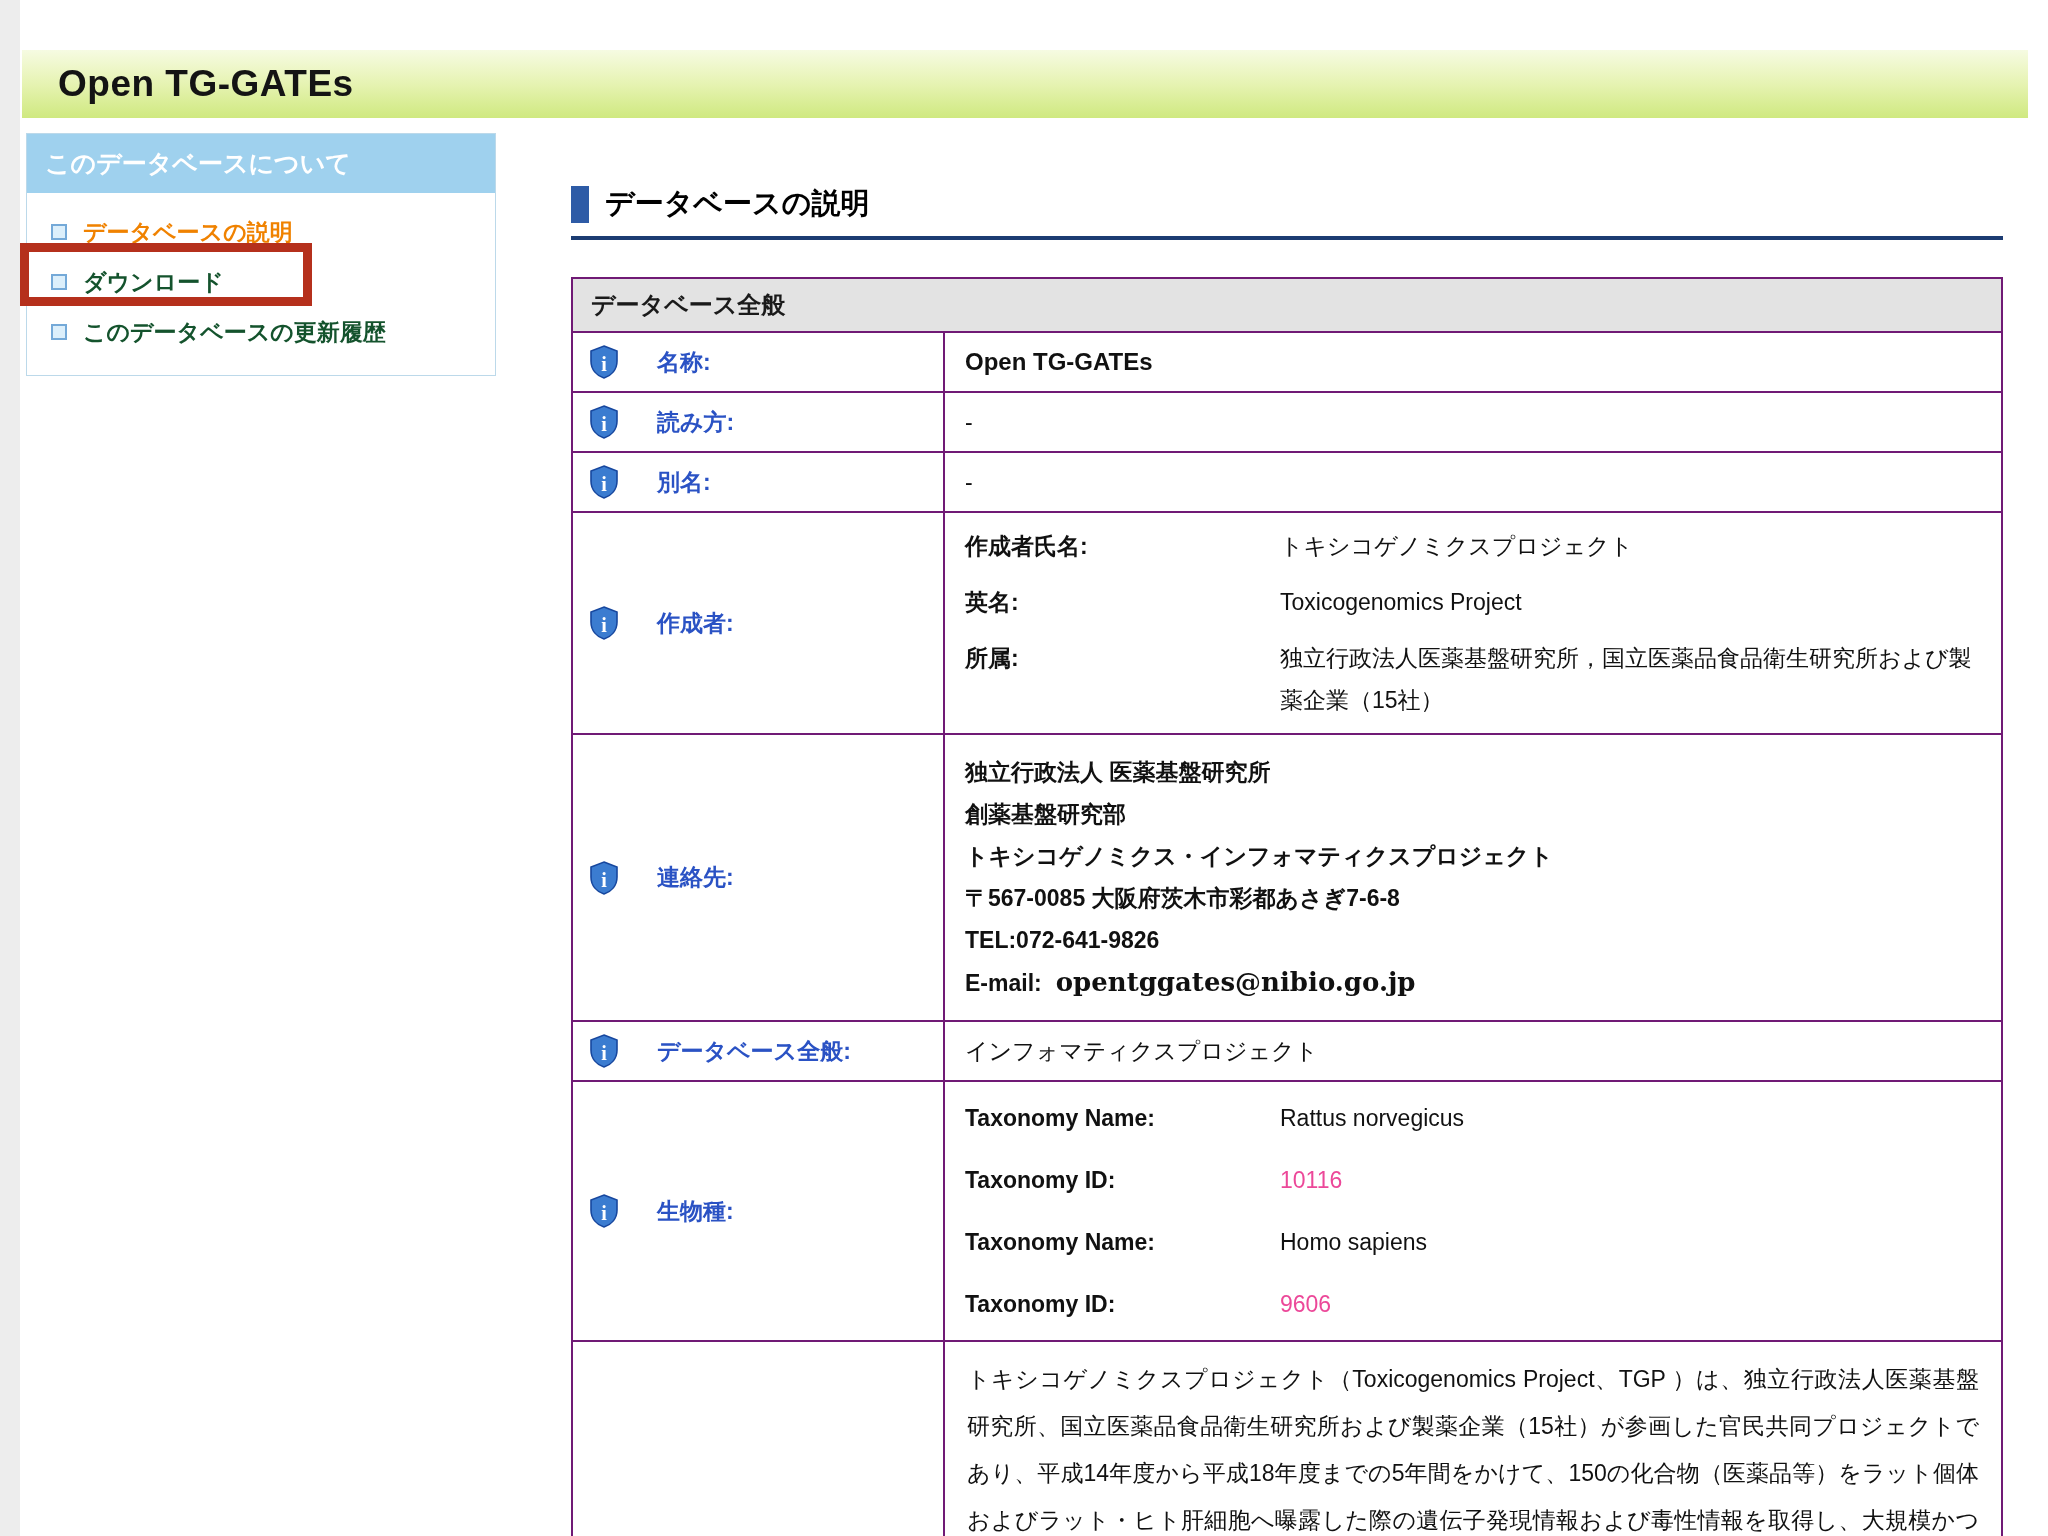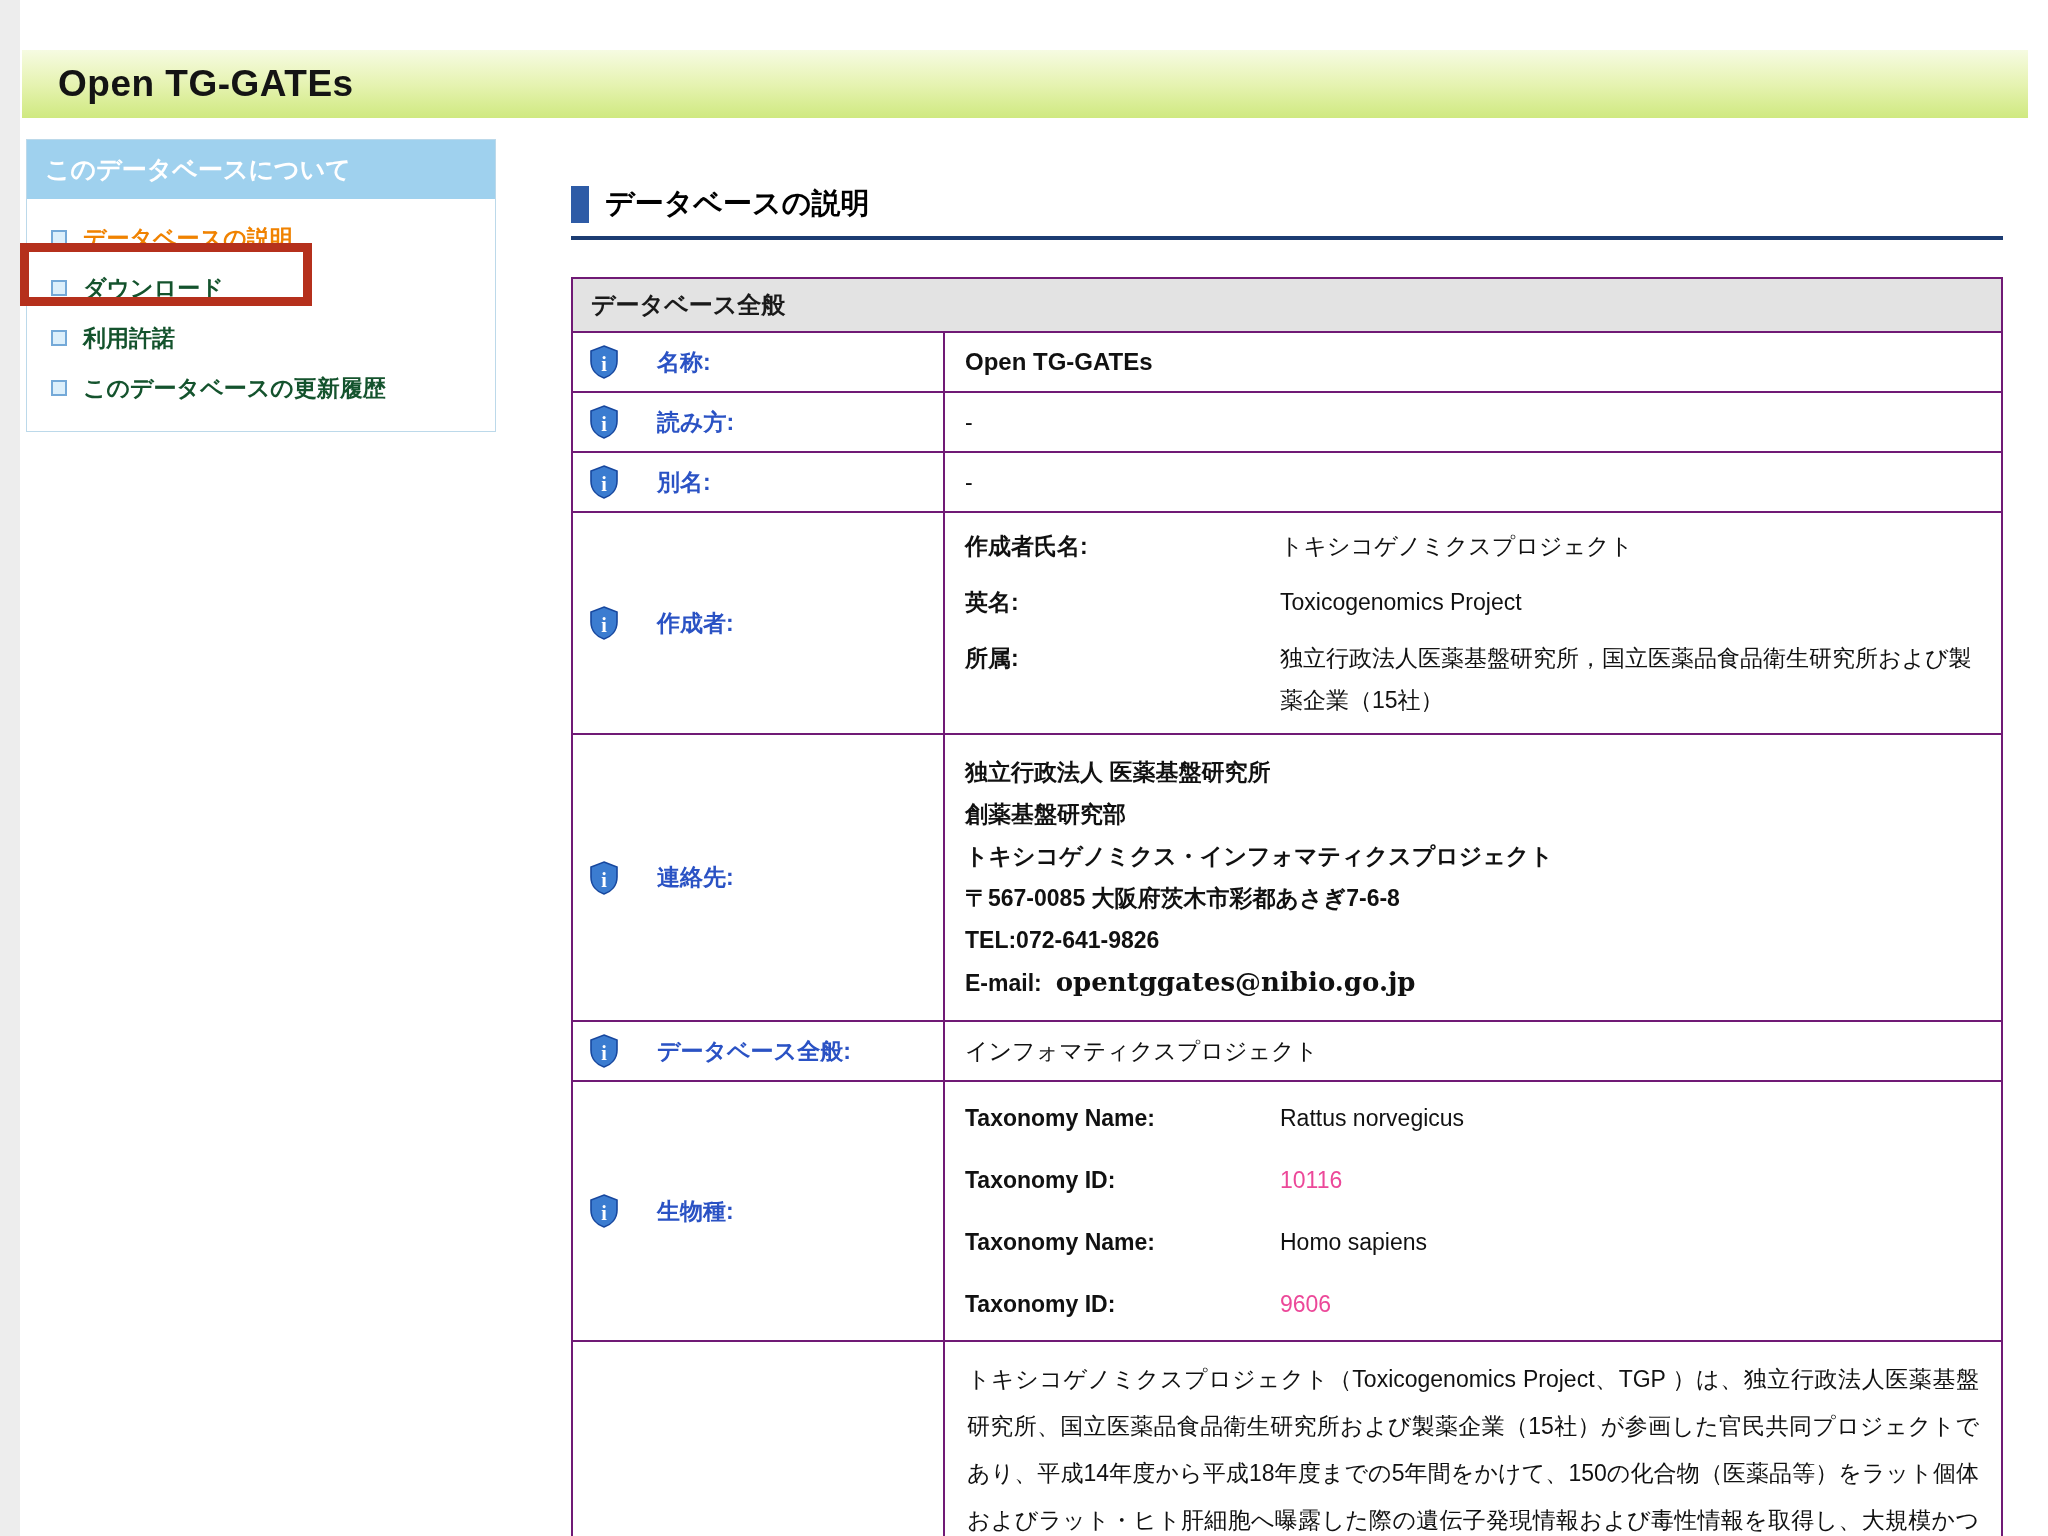--- a/index.html
+++ b/index.html
@@ -9,21 +9,21 @@
 
   .left-gutter { position:absolute; left:0; top:0; width:20px; height:1536px; background:#ededed; }
 
   
   .header-bar { position:absolute; left:22px; top:50px; width:2006px; height:68px;
     background:linear-gradient(to bottom,#f6fbe2 0%, #e6f3b2 50%, #cfe980 100%);
     display:flex; align-items:center; }
   .page-title { font-size:37px; font-weight:bold; color:#141414; padding-left:36px; letter-spacing:0.5px; }
 
   
-  .sidebar { position:absolute; left:26px; top:139px; width:470px; background:#fff;
+  .sidebar { position:absolute; left:26px; top:133px; width:470px; background:#fff;
     border:1px solid #bcd9ea; }
   .sidebar-header { background:#9fd1ee; color:#ffffff; font-weight:bold; font-size:25px;
     padding:13px 18px; }
   .sidebar-list { list-style:none; padding:14px 0 18px 0; }
   .sidebar-item { display:flex; align-items:center; gap:16px; padding:0 10px 0 24px;
     height:50px; font-size:23px; font-weight:bold; color:#14532d; cursor:pointer; }
   .sidebar-item.active { color:#f08200; }
   .bullet { width:16px; height:16px; flex:0 0 auto; background:#dceffb; border:2px solid #74a9d8; }
 
   
@@ -79,24 +79,20 @@
       <li class="sidebar-item active">
         <span class="bullet"></span>
         <span class="sidebar-label">データベースの説明</span>
       </li>
       <li class="sidebar-item">
         <span class="bullet"></span>
         <span class="sidebar-label">ダウンロード</span>
       </li>
       <li class="sidebar-item">
         <span class="bullet"></span>
-        <span class="sidebar-label">利用許諾</span>
-      </li>
-      <li class="sidebar-item">
-        <span class="bullet"></span>
         <span class="sidebar-label">このデータベースの更新履歴</span>
       </li>
     </ul>
   </div>
 
   <div class="annotation-box"></div>
 
   <div class="main">
     <div class="section-header">
       <span class="section-marker"></span>

